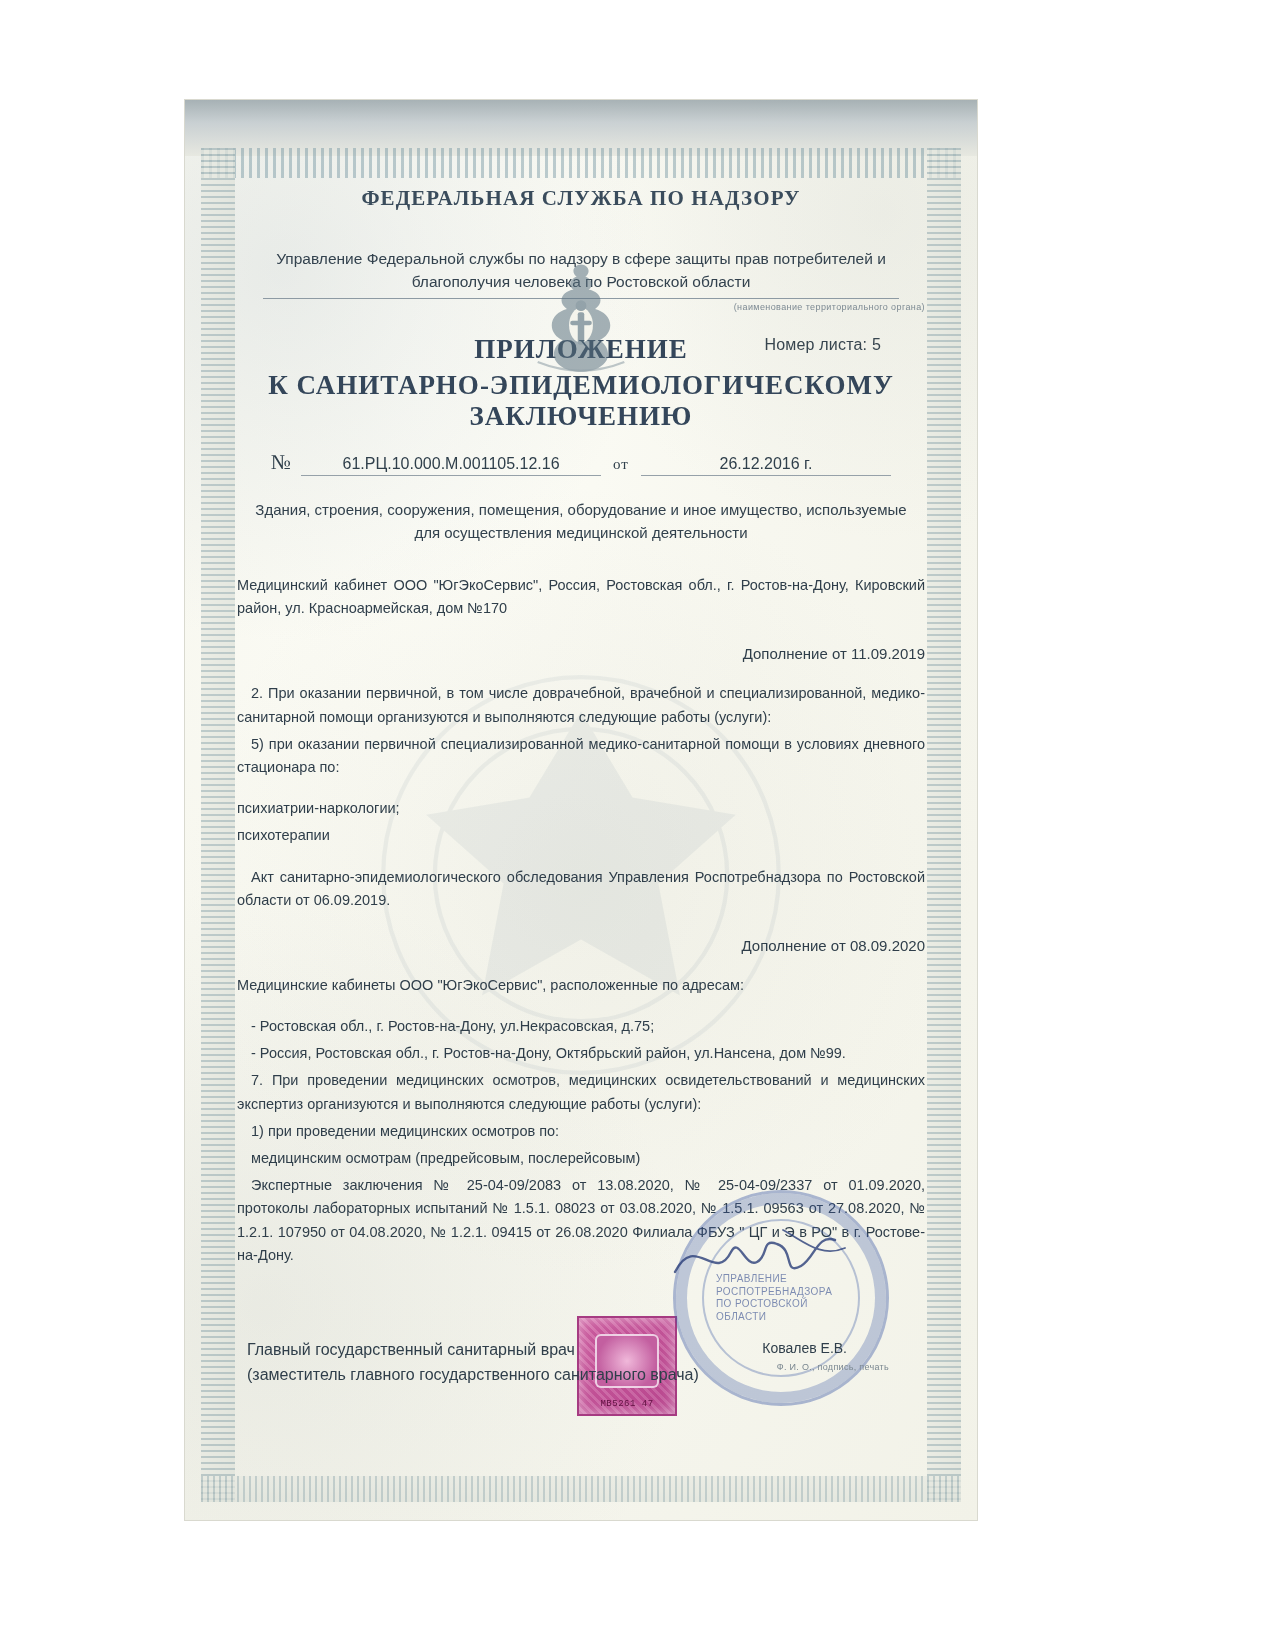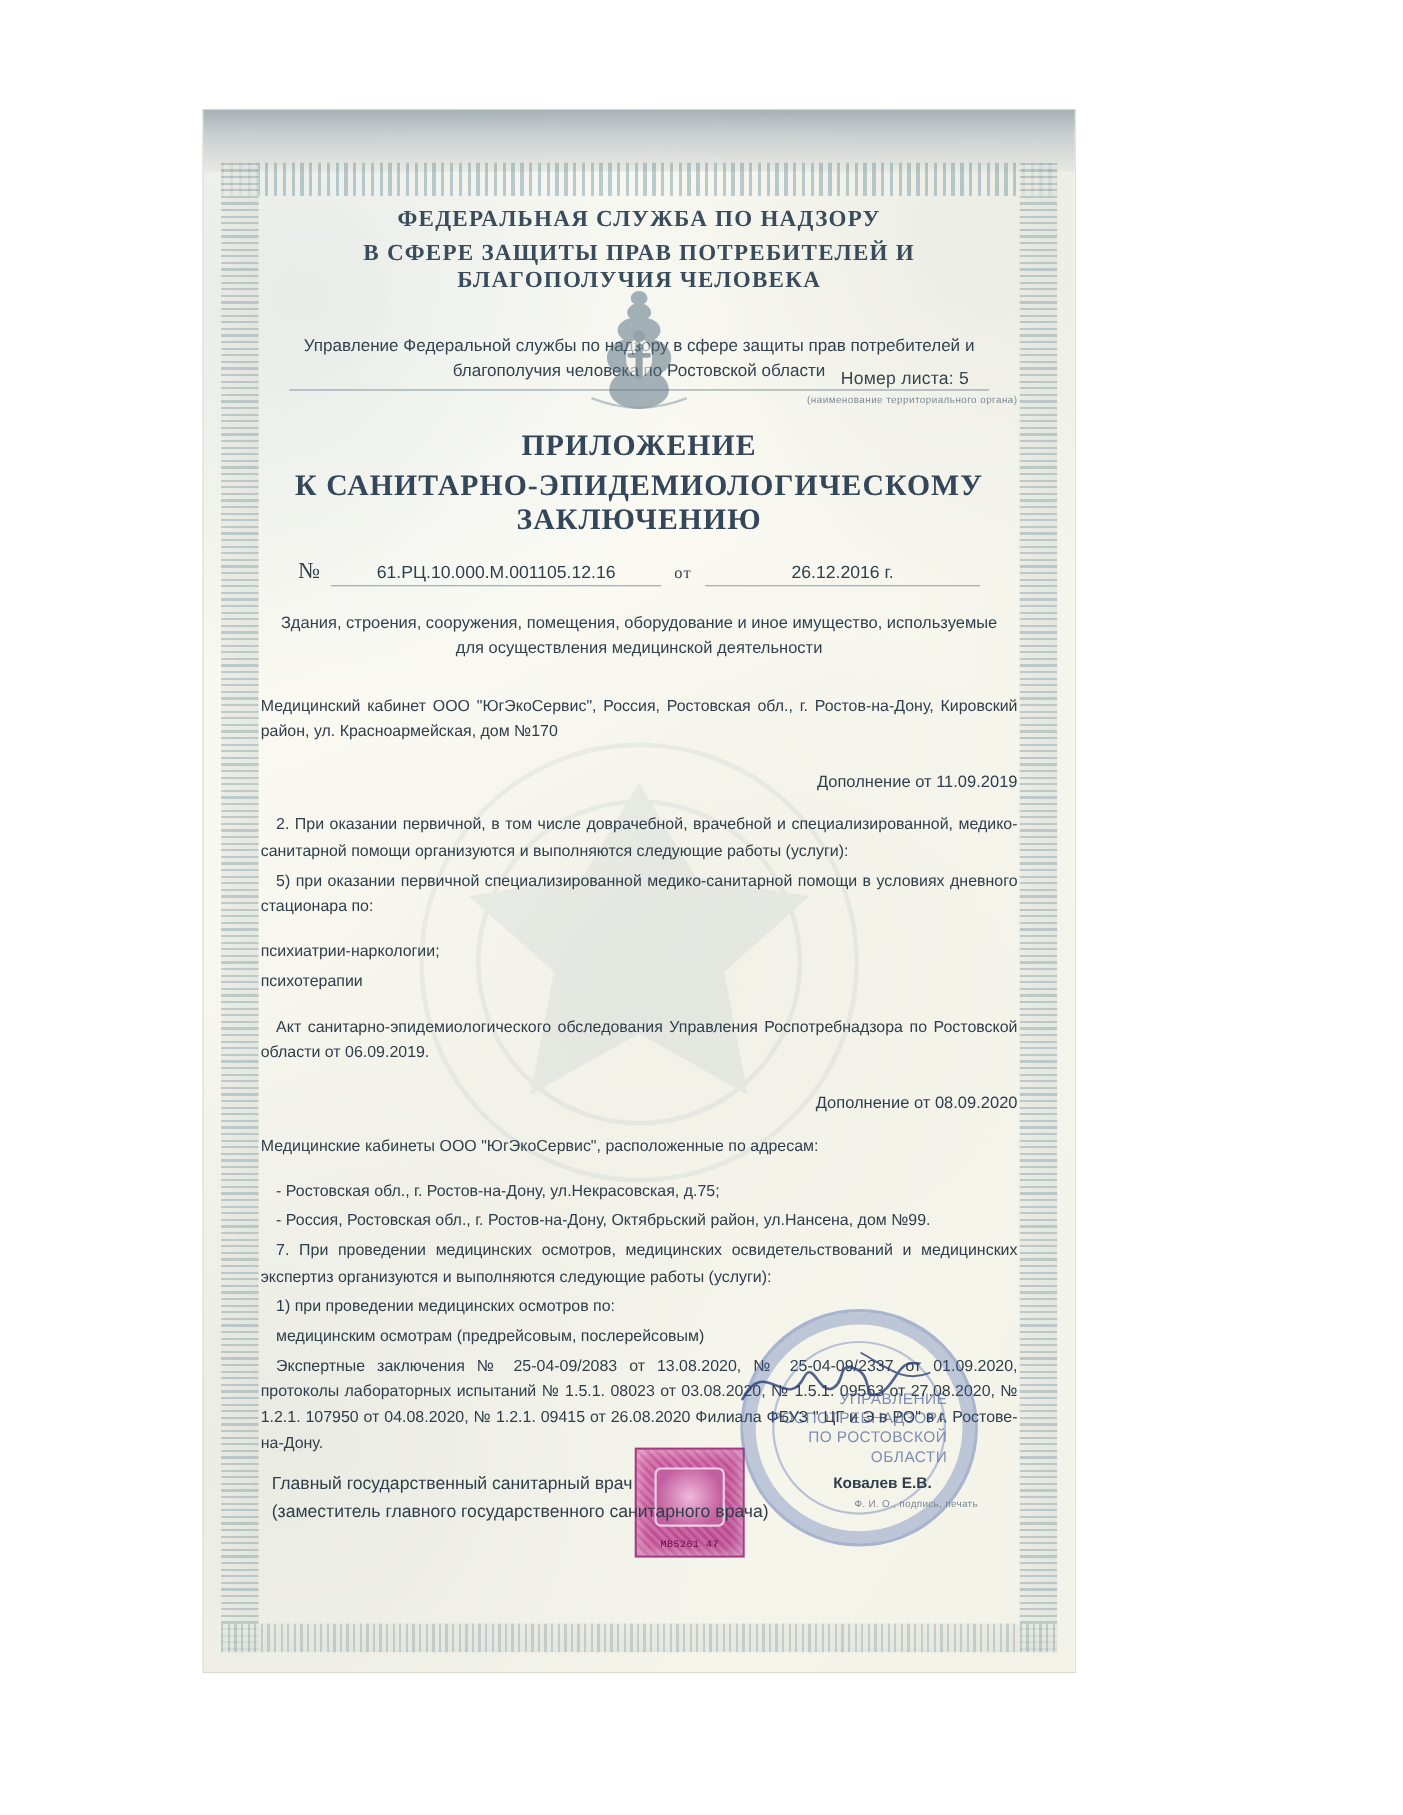--- a/index.html
+++ b/index.html
@@ -275,23 +275,23 @@
     inset: 26px;
     border-radius: 50%;
     border: 2px solid rgba(60,90,165,.45);
   }
   .round-stamp-text {
     position: absolute;
     inset: 0;
     display: flex;
     align-items: center;
     justify-content: center;
-    font-size: 14px;
+    font-size: 10px;
     color: rgba(45,70,140,.8);
-    text-align: right;
+    text-align: left;
     padding: 54px 40px;
     line-height: 1.25;
     letter-spacing: .4px;
   }
   .signature {
     position: absolute;
     right: 70px;
     bottom: 176px;
     width: 190px;
     height: 70px;
@@ -305,21 +305,20 @@
     font-size: 16px;
     line-height: 1.55;
     color: #2f3e4a;
   }
   .sign-name {
     position: absolute;
     right: 78px;
     bottom: 112px;
     font-size: 14px;
     color: #2f3e4a;
-    font-weight: bold;
   }
   .sign-caption {
     position: absolute;
     right: 36px;
     bottom: 96px;
     font-size: 9px;
     color: #7a8790;
     letter-spacing: .3px;
   }
 </style>
@@ -352,21 +351,20 @@
         <rect x="57" y="50" width="6" height="30" rx="2"></rect>
         <rect x="50" y="58" width="20" height="4" rx="2"></rect>
         <circle cx="60" cy="44" r="5"></circle>
       </g>
       <path d="M20 96 q40 16 80 0" fill="none" stroke="#58707f" stroke-width="2" opacity=".6"></path>
     </svg>
 
     <div class="sheet-no">Номер листа: 5</div>
 
     <div class="org-line1">ФЕДЕРАЛЬНАЯ СЛУЖБА ПО НАДЗОРУ</div>
-    <div class="org-line2">В СФЕРЕ ЗАЩИТЫ ПРАВ ПОТРЕБИТЕЛЕЙ И БЛАГОПОЛУЧИЯ  ЧЕЛОВЕКА</div>
 
     <div class="territorial">Управление Федеральной службы по надзору в сфере защиты прав потребителей и благополучия человека  по Ростовской области</div>
     <div class="territorial-rule"></div>
     <div class="territorial-caption">(наименование территориального органа)</div>
 
     <div class="title1">ПРИЛОЖЕНИЕ</div>
     <div class="title2">К САНИТАРНО-ЭПИДЕМИОЛОГИЧЕСКОМУ ЗАКЛЮЧЕНИЮ</div>
 
     <div class="numrow">
       <span class="nlabel">№</span>

